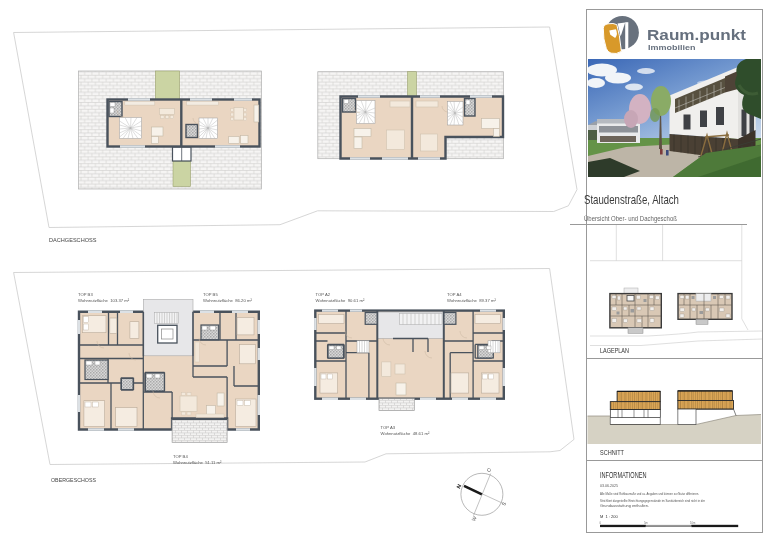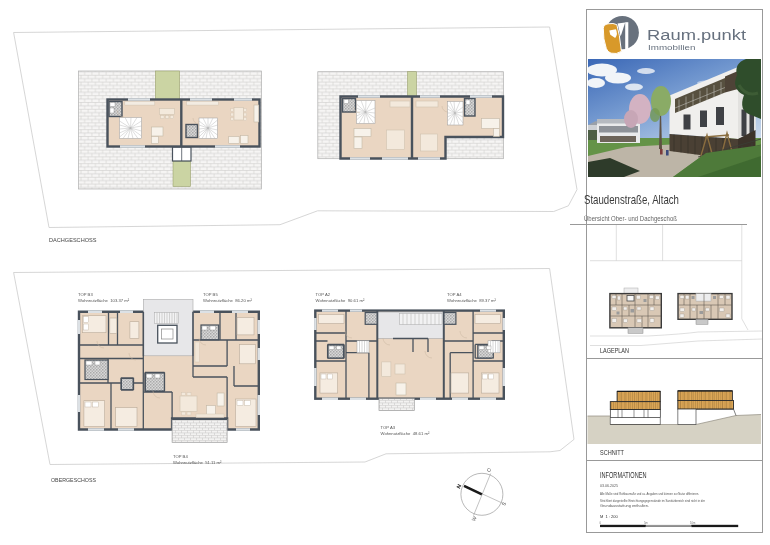--- a/index.html
+++ b/index.html
@@ -333,21 +333,21 @@
 <line x1="481.9" y1="494.3" x2="464" y2="485.8" stroke="#1a1a1a" stroke-width="2.6"></line>
 <text x="456" y="489" font-size="5.5" fill="#111" font-weight="bold" transform="rotate(-64 458 486)">N</text>
 <text x="488.5" y="472.5" font-size="5" fill="#555" transform="rotate(115 490 470)">O</text>
 <text x="503.5" y="506.5" font-size="5" fill="#555" transform="rotate(115 505 504)">S</text>
 <text x="471.5" y="521.5" font-size="5" fill="#555" transform="rotate(-65 473 519)">W</text>
 </g>
 </svg>
 
 <div class="abs" style="left:585.5px;top:9px;width:177px;height:524px;border:0.8px solid #999;box-sizing:border-box;background:#fff"></div>
 
-<div class="abs" style="left:585.5px;top:9px;width:177px;height:48px;">
+<div class="abs" style="left:585.5px;top:9px;width:177px;height:48px;font-weight:bold;">
 <svg width="177" height="48" viewBox="0 0 177 48">
 
 <circle cx="36.3" cy="23.6" r="16.6" fill="#68717d"></circle>
 
 <rect x="39.2" y="13.2" width="3.1" height="29" fill="#ffffff"></rect>
 
 <path d="M31.6,14.6 L39.2,13.5 L34.6,27.5 Z" fill="#ffffff"></path>
 
 <path d="M17.3,19.5 Q17.5,15.6 22,14.8 Q27.5,13.8 30.8,15.6 L33.3,26.3 L35.4,42.4 Q30.5,45.6 25,44.2 Q21.5,43 20.3,39.5 Q17,30 17.3,19.5 Z" fill="#d8992a" stroke="#ffffff" stroke-width="1"></path>
 

